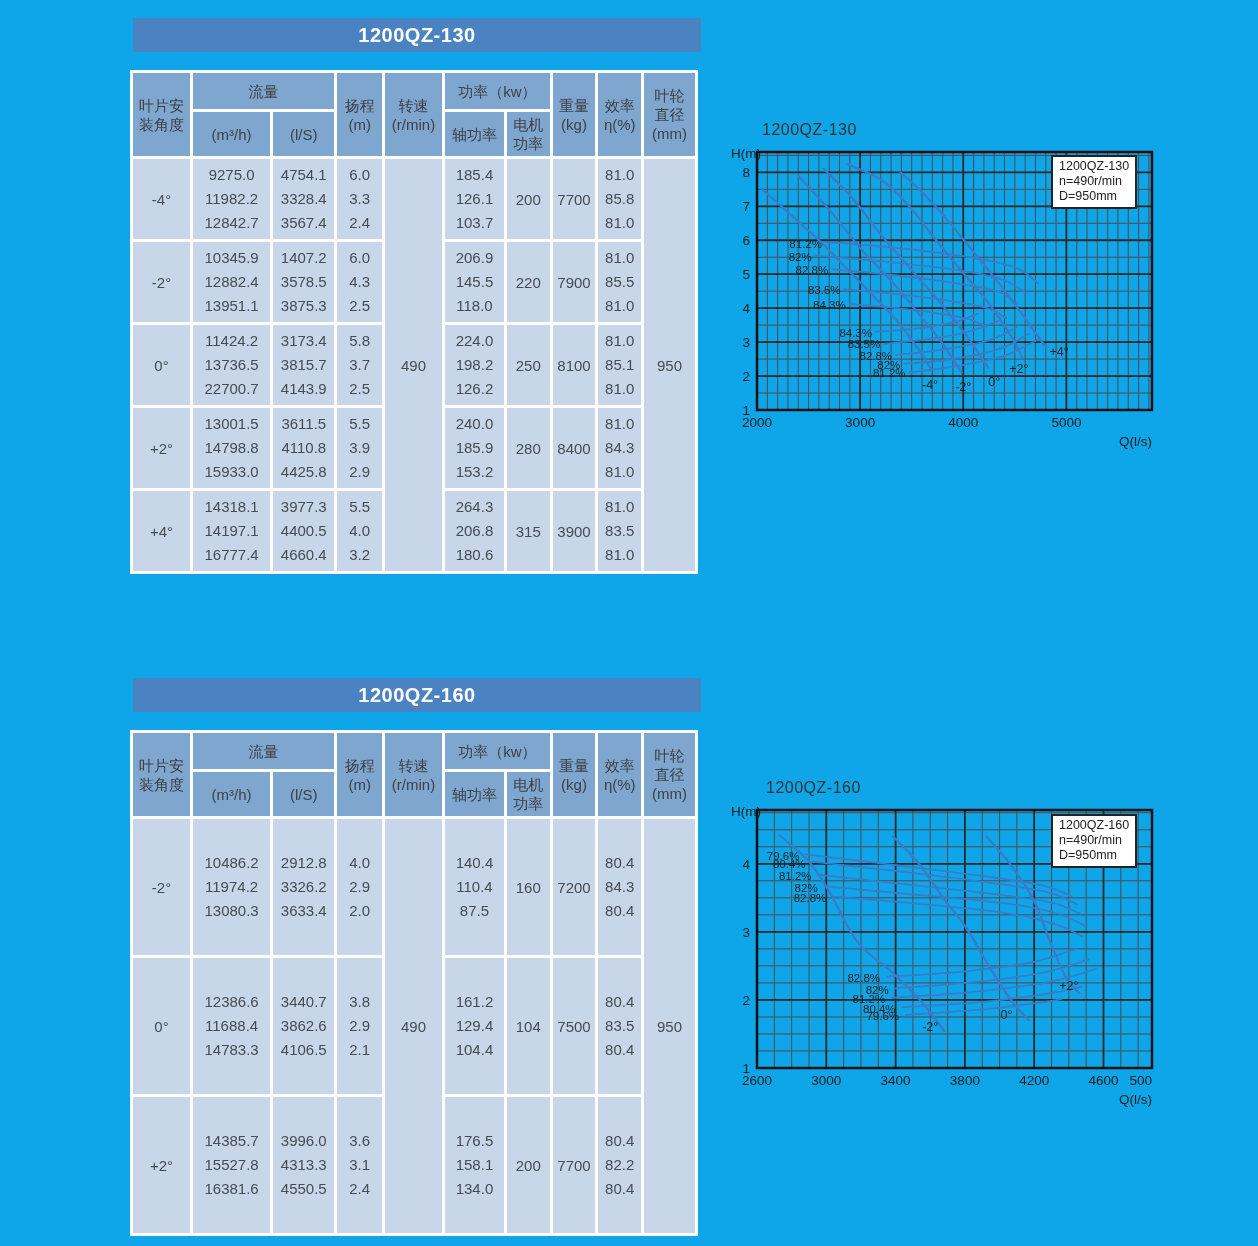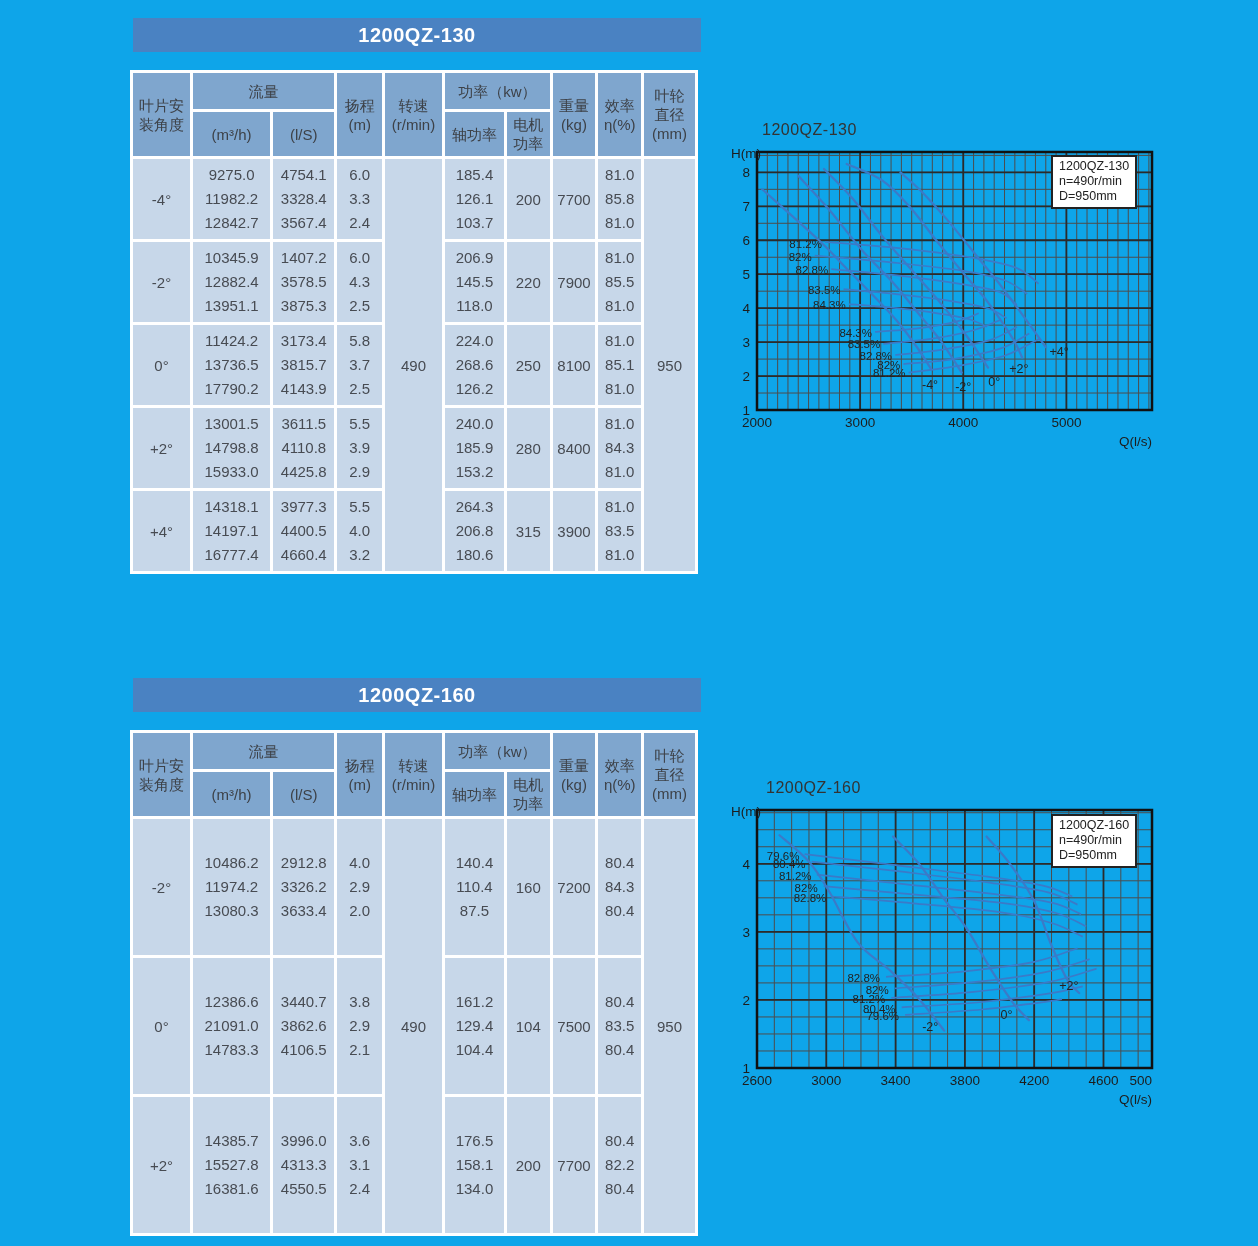--- a/index.html
+++ b/index.html
@@ -124,35 +124,35 @@
                 <div class="ln">81.0</div>
                 <div class="ln">85.5</div>
                 <div class="ln">81.0</div>
               </td>
             </tr>
             <tr style="height:80px">
               <td>0°</td>
               <td>
                 <div class="ln">11424.2</div>
                 <div class="ln">13736.5</div>
-                <div class="ln">17790.2</div>
+                <div class="ln">22700.7</div>
               </td>
               <td>
                 <div class="ln">3173.4</div>
                 <div class="ln">3815.7</div>
                 <div class="ln">4143.9</div>
               </td>
               <td>
                 <div class="ln">5.8</div>
                 <div class="ln">3.7</div>
                 <div class="ln">2.5</div>
               </td>
               <td>
                 <div class="ln">224.0</div>
-                <div class="ln">268.6</div>
+                <div class="ln">198.2</div>
                 <div class="ln">126.2</div>
               </td>
               <td>250</td>
               <td>8100</td>
               <td>
                 <div class="ln">81.0</div>
                 <div class="ln">85.1</div>
                 <div class="ln">81.0</div>
               </td>
             </tr>
@@ -293,21 +293,21 @@
                 <div class="ln">80.4</div>
                 <div class="ln">84.3</div>
                 <div class="ln">80.4</div>
               </td>
               <td rowspan="3">950</td>
             </tr>
             <tr style="height:136px">
               <td>0°</td>
               <td>
                 <div class="ln">12386.6</div>
-                <div class="ln">21091.0</div>
+                <div class="ln">11688.4</div>
                 <div class="ln">14783.3</div>
               </td>
               <td>
                 <div class="ln">3440.7</div>
                 <div class="ln">3862.6</div>
                 <div class="ln">4106.5</div>
               </td>
               <td>
                 <div class="ln">3.8</div>
                 <div class="ln">2.9</div>

